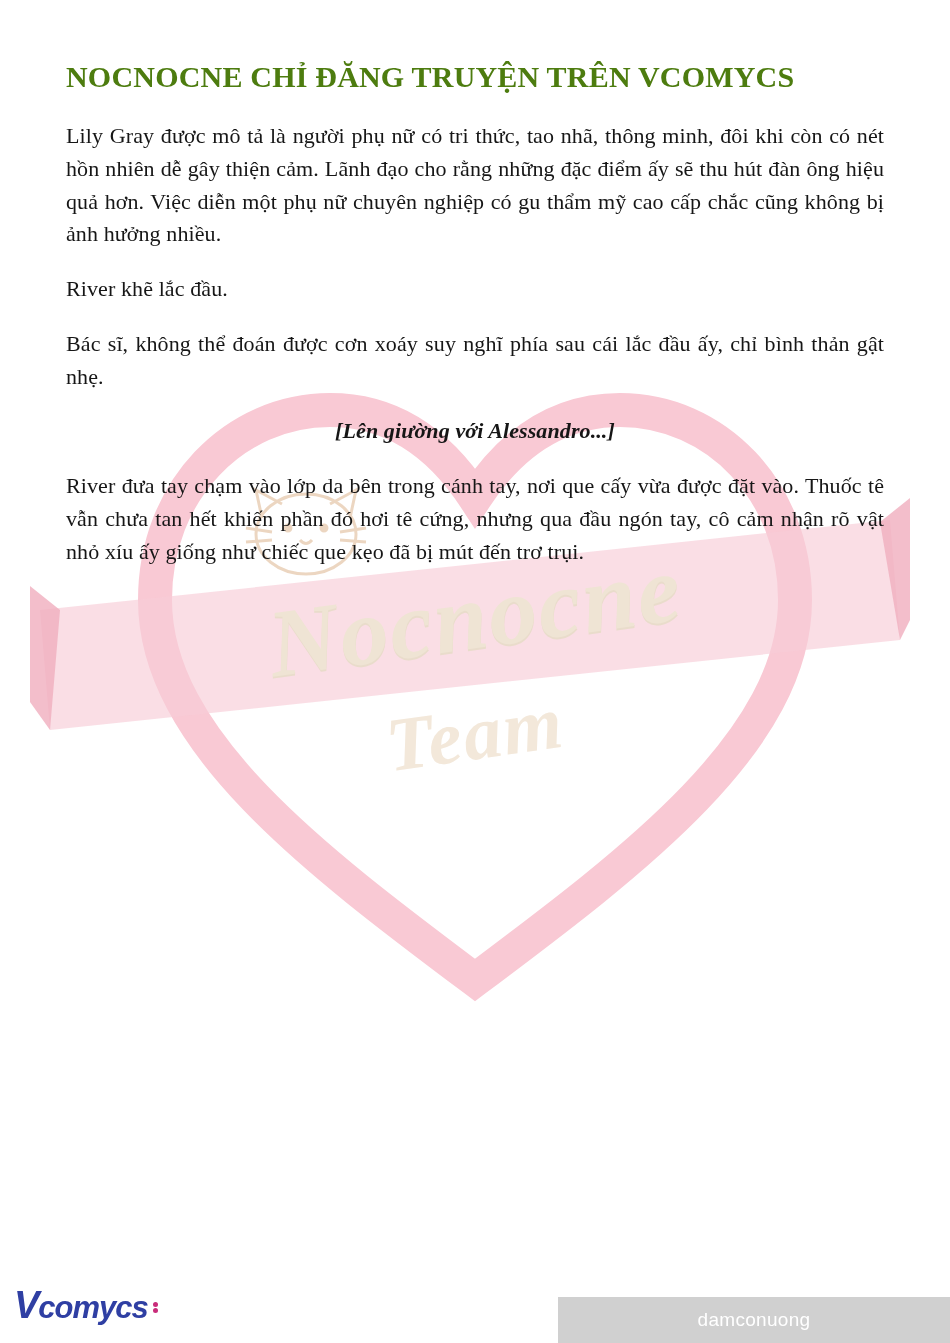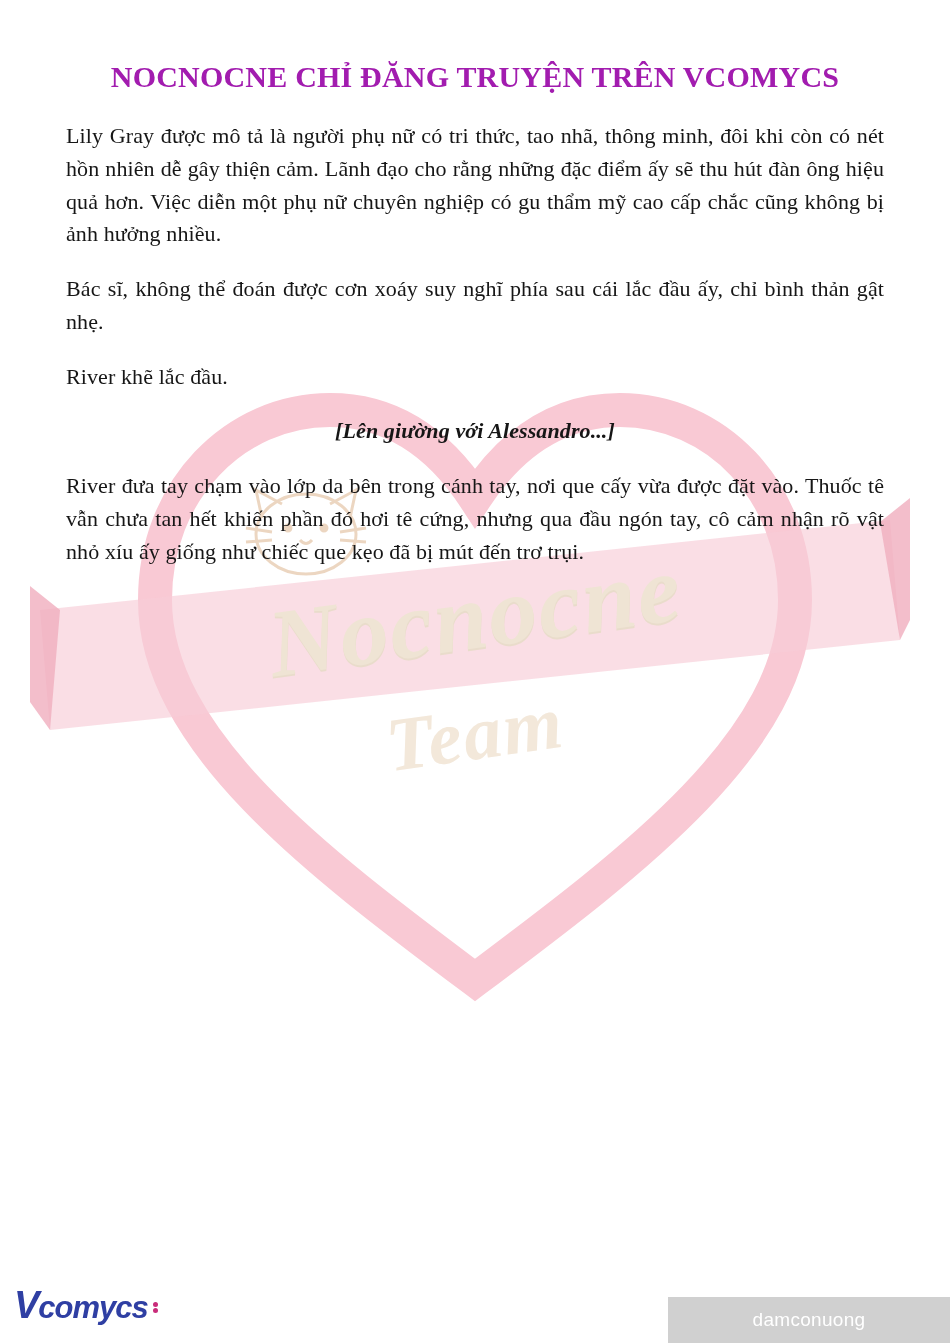--- a/index.html
+++ b/index.html
@@ -78,22 +78,22 @@
 
   
   .page {
     position: relative;
     z-index: 2;
     padding: 42px 66px 0 66px;
     box-sizing: border-box;
     height: 1270px;
   }
   .banner {
-    text-align: center;
-    color: #a21caf;
+    text-align: left;
+    color: #4d7c0f;
     font-weight: 700;
     font-size: 30px;
     letter-spacing: .2px;
     margin: 18px 0 26px 0;
     font-family: "Liberation Serif", serif;
   }
   .para {
     font-size: 22px;
     line-height: 1.49;
     color: #161616;
@@ -154,21 +154,21 @@
     display: block;
     width: 5px; height: 5px;
     border-radius: 50%;
     background: #c92c7a;
     margin: 1px auto;
   }
   .footer-right {
     position: absolute;
     right: 0;
     bottom: 0;
-    width: 282px;
+    width: 392px;
     height: 46px;
     background: #d0d0d0;
     display: flex;
     align-items: center;
     justify-content: center;
     color: #ffffff;
     font-family: "Liberation Sans", sans-serif;
     font-size: 19px;
     letter-spacing: .3px;
   }
@@ -208,22 +208,22 @@
 
   <div class="wm-text wm-brand">Nocnocne</div>
   <div class="wm-text wm-team">Team</div>
 </div>
 
 <div class="page">
 
   <div class="banner">NOCNOCNE CHỈ ĐĂNG TRUYỆN TRÊN VCOMYCS</div>
 
   <p class="para">Lily Gray được mô tả là người phụ nữ có tri thức, tao nhã, thông minh, đôi khi còn có nét hồn nhiên dễ gây thiện cảm. Lãnh đạo cho rằng những đặc điểm ấy sẽ thu hút đàn ông hiệu quả hơn. Việc diễn một phụ nữ chuyên nghiệp có gu thẩm mỹ cao cấp chắc cũng không bị ảnh hưởng nhiều.</p>
+  <p class="para">River khẽ lắc đầu.</p>
   <p class="para">Bác sĩ, không thể đoán được cơn xoáy suy nghĩ phía sau cái lắc đầu ấy, chỉ bình thản gật nhẹ.</p>
-  <p class="para">River khẽ lắc đầu.</p>
   <p class="para italic-note">[Lên giường với Alessandro...]</p>
   <p class="para">River đưa tay chạm vào lớp da bên trong cánh tay, nơi que cấy vừa được đặt vào. Thuốc tê vẫn chưa tan hết khiến phần đó hơi tê cứng, nhưng qua đầu ngón tay, cô cảm nhận rõ vật nhỏ xíu ấy giống như chiếc que kẹo đã bị mút đến trơ trụi.</p>
 </div>
 
 <div class="footer">
   <div class="footer-left">
     <span class="logo">
       <span class="v">V</span>
       <span>comycs</span>
       <span class="dots">

